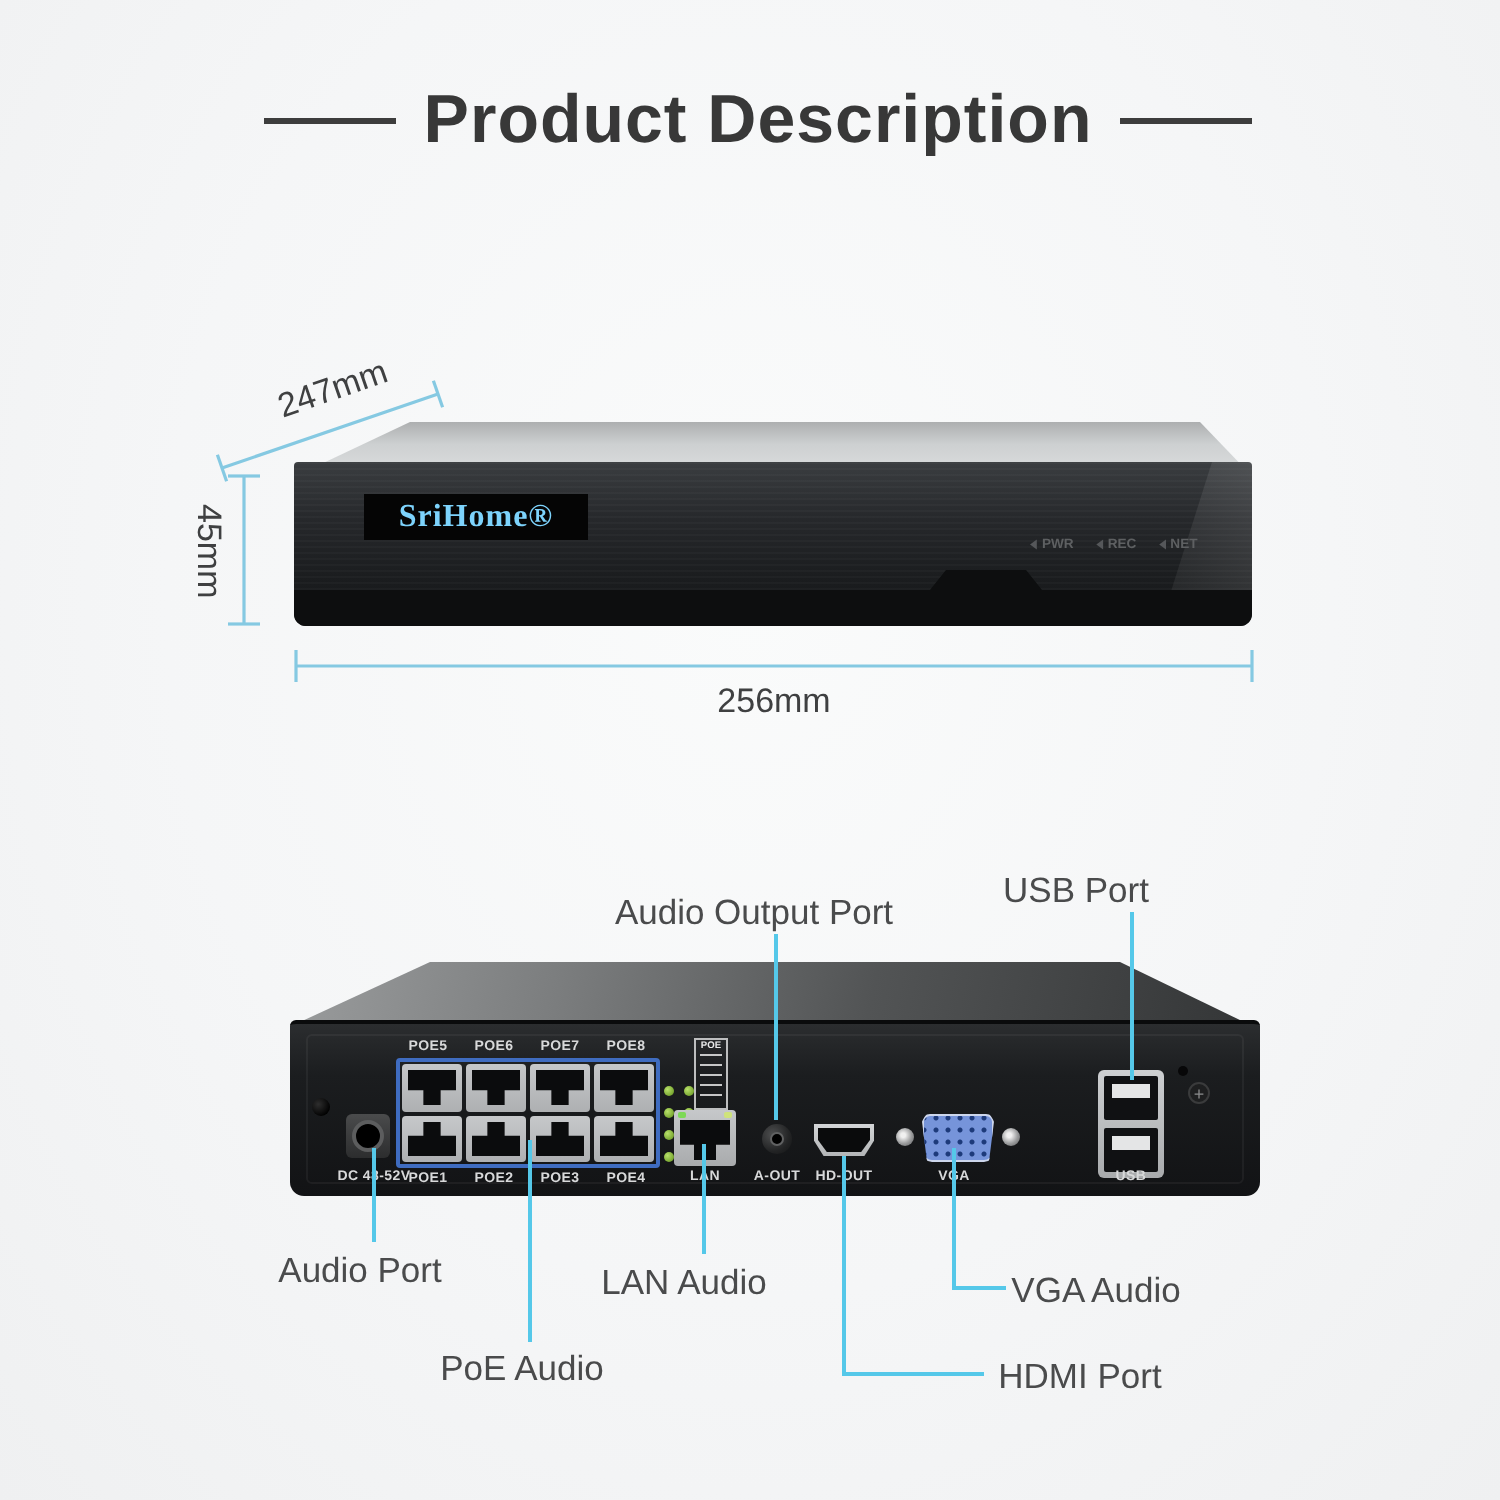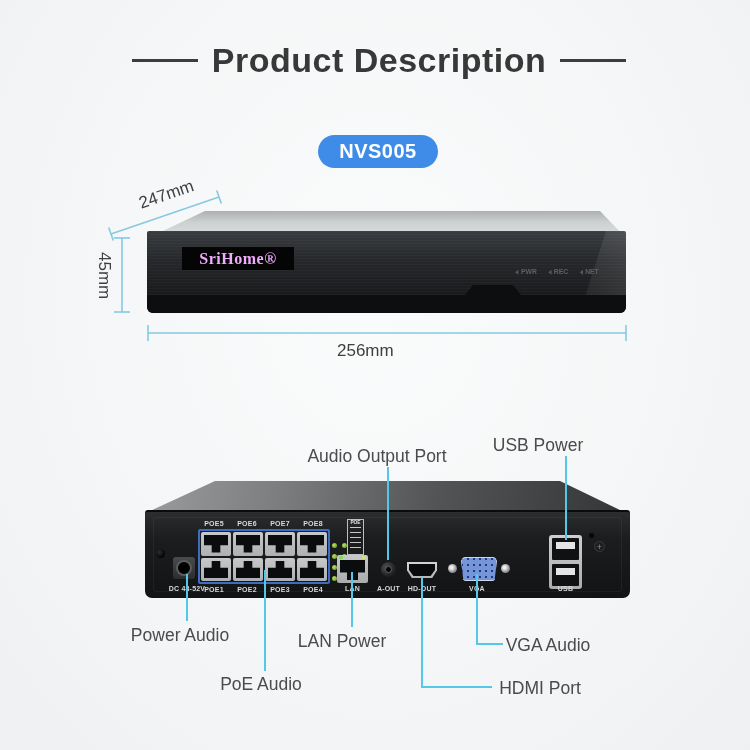--- a/index.html
+++ b/index.html
@@ -22,36 +22,36 @@
     background:linear-gradient(to bottom,#a7a9aa 0%,#cdd0d1 45%,#d7d9da 80%,#c9cbcc 100%);}
   .front-panel{position:absolute;left:147px;top:231px;width:479px;height:82px;
     border-radius:2px 2px 6px 6px;overflow:hidden;
     background:repeating-linear-gradient(to bottom,rgba(255,255,255,.025) 0 1px,rgba(0,0,0,0) 1px 3px),
       linear-gradient(to bottom,#3a3d40 0%,#26282b 35%,#1b1d1f 70%,#141618 100%);}
   .front-facet{position:absolute;right:0;top:0;width:46px;height:100%;
     clip-path:polygon(26px 0,46px 0,46px 100%,0 100%);
     background:linear-gradient(to right,rgba(255,255,255,.05),rgba(255,255,255,.11));}
   .logo-box{position:absolute;left:35px;top:16px;width:112px;height:23px;background:#050505;
     display:flex;align-items:center;justify-content:center;}
-  .logo-text{color:#f0abfc;font-family:"Liberation Serif",serif;font-weight:bold;font-size:16px;letter-spacing:.5px;}
+  .logo-text{color:#7dd3fc;font-family:"Liberation Serif",serif;font-weight:bold;font-size:16px;letter-spacing:.5px;}
   .panel-title{position:absolute;left:193px;top:20px;width:150px;text-align:center;
     color:#e3e4e5;font-family:"Liberation Serif",serif;font-weight:bold;font-size:19px;
     letter-spacing:1px;word-spacing:10px;}
   .front-leds{position:absolute;left:368px;top:37px;display:flex;gap:13px;
     transform:scale(.85);transform-origin:left top;}
   .front-led{display:flex;align-items:center;gap:3px;color:#5e6062;font-size:8px;font-weight:bold;}
   .led-tri{width:0;height:0;border-top:3px solid transparent;border-bottom:3px solid transparent;
     border-right:4px solid #55575a;}
   .front-strip{position:absolute;left:0;top:54px;width:100%;height:28px;background:#0d0e0f;
     clip-path:polygon(0 10px,318px 10px,326px 0,366px 0,374px 10px,100% 10px,100% 100%,0 100%);}
   
   .dim-label{position:absolute;color:#3f4041;font-size:17px;}
   .dim-247{left:138px;top:184px;width:62px;transform:rotate(-19deg);}
   .dim-45{left:82px;top:266px;width:46px;height:18px;transform:rotate(90deg);text-align:center;}
-  .dim-256{left:337px;top:341px;width:100px;}
+  .dim-256{left:337px;top:341px;width:100px;text-align:center;}
   
   .rear-topface{position:absolute;left:145px;top:480px;width:485px;height:31px;
     clip-path:polygon(70px 1px,415px 1px,477px 31px,5px 31px);
     background:linear-gradient(102deg,#9a9c9d 0%,#7b7d7e 28%,#525455 60%,#333536 100%);}
   .rear-panel{position:absolute;left:145px;top:510px;width:485px;height:88px;
     border-radius:3px 3px 7px 7px;border-top:2px solid #0a0b0c;box-sizing:border-box;
     background:linear-gradient(to bottom,#2b2d2f 0%,#1b1d1f 30%,#121315 100%);}
   .rear-inner{position:absolute;left:8px;top:5px;right:8px;bottom:6px;
     border:1px solid rgba(255,255,255,.05);border-radius:3px;}
   .port-label{position:absolute;color:#d8d9da;font-size:7px;font-weight:bold;text-align:center;letter-spacing:.2px;}
@@ -118,21 +118,20 @@
 </head>
 <body>
 
 <div class="page">
 
   <div class="title-row">
     <div class="title-line"></div>
     <h1 class="page-title">Product Description</h1>
     <div class="title-line"></div>
   </div>
-  <div class="model-badge">NVS005</div>
 
   <div class="front-topface"></div>
   <div class="front-panel">
     <div class="front-facet"></div>
     <div class="logo-box">
       <span class="logo-text">SriHome®</span>
     </div>
     <div class="front-leds">
       <div class="front-led">
         <span class="led-tri"></span>
@@ -269,21 +268,21 @@
       <line x1="187" y1="574" x2="187" y2="621"></line>
       <line x1="265" y1="570" x2="265" y2="671"></line>
       <line x1="352" y1="572" x2="352" y2="627"></line>
       <polyline points="477,574 477,644 503,644"></polyline>
       <polyline points="422,578 422,687 492,687"></polyline>
     </g>
   </svg>
 
   <div class="labels-layer">
     <span class="callout" style="left:277px;top:446px;width:200px;">Audio Output Port</span>
-    <span class="callout" style="left:488px;top:435px;width:100px;">USB Power</span>
-    <span class="callout" style="left:120px;top:625px;width:120px;">Power Audio</span>
+    <span class="callout" style="left:488px;top:435px;width:100px;">USB Port</span>
+    <span class="callout" style="left:120px;top:625px;width:120px;">Audio Port</span>
     <span class="callout" style="left:201px;top:674px;width:120px;">PoE Audio</span>
-    <span class="callout" style="left:282px;top:631px;width:120px;">LAN Power</span>
+    <span class="callout" style="left:282px;top:631px;width:120px;">LAN Audio</span>
     <span class="callout" style="left:498px;top:635px;width:100px;">VGA Audio</span>
     <span class="callout" style="left:485px;top:678px;width:110px;">HDMI Port</span>
   </div>
 
 </div>
 
 </body></html>

